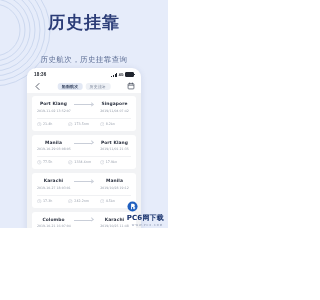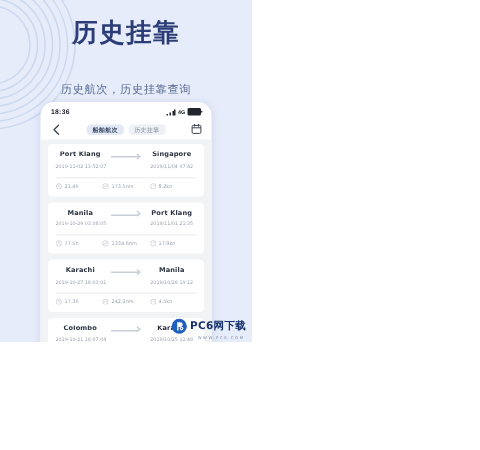--- a/index.html
+++ b/index.html
@@ -234,22 +234,22 @@
     color: #9aa1ad;
     white-space: nowrap;
     font-family: "DejaVu Sans", sans-serif;
   }
   
   .watermark {
     position: absolute;
     right: 4px;
     bottom: 5px;
     display: flex;
-    align-items: center;
     gap: 2px;
+    flex-direction: column;
   }
   .wm-logo { width: 11px; height: 11px; flex: 0 0 auto; }
   .wm-text {
     font-size: 7px;
     line-height: 9px;
     font-weight: bold;
     color: #16306b;
     letter-spacing: 0.2px;
     font-family: "DejaVu Sans", sans-serif;
   }

